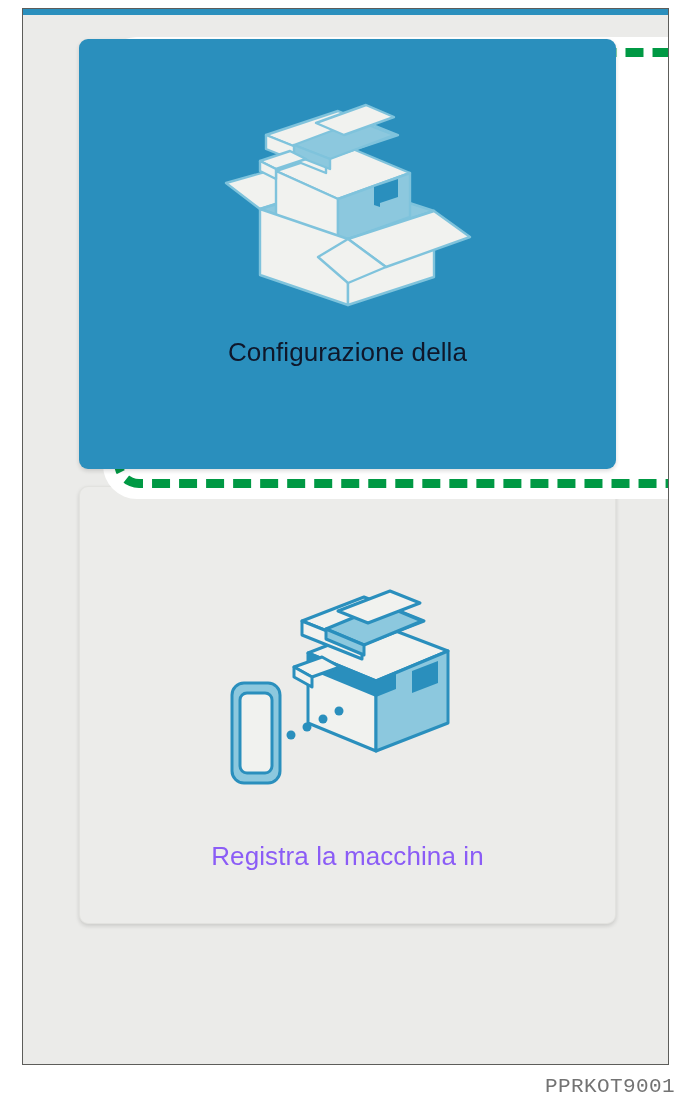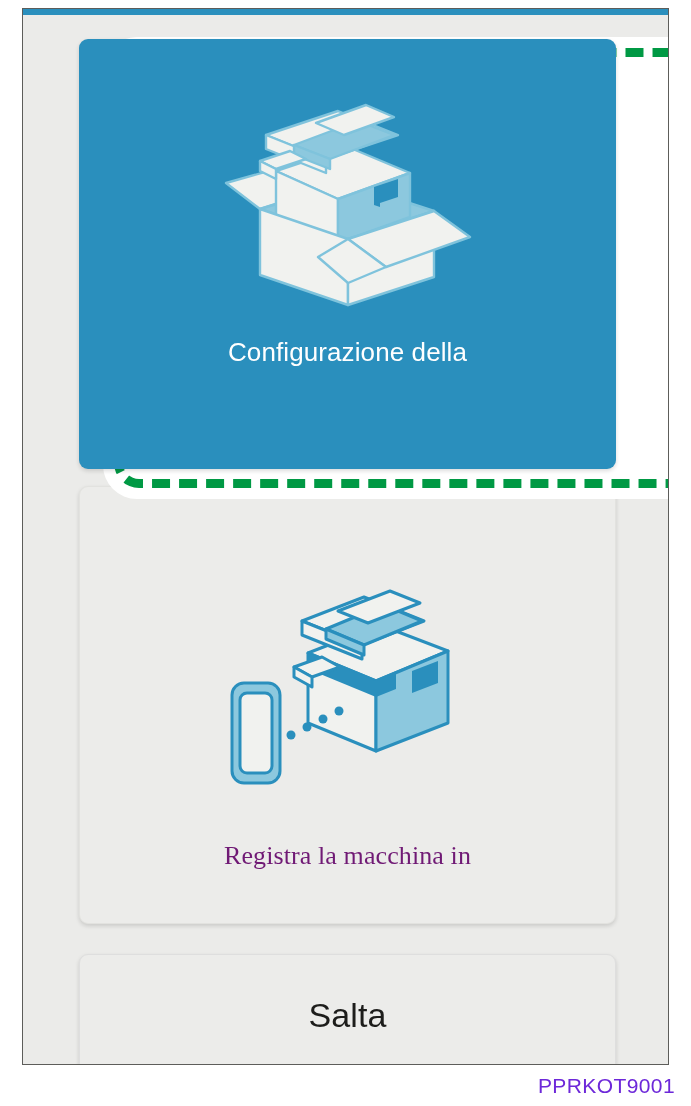--- a/index.html
+++ b/index.html
@@ -124,42 +124,42 @@
     height: 230px;
   }
 
   .card-label {
     text-align: center;
     line-height: 1.32;
     letter-spacing: 0.1px;
   }
   #label-setup {
     margin-top: 24px;
-    color: #ffffff;
+    color: #0f172a;
     font-size: 26px;
   }
   #label-register {
     margin-top: 34px;
-    color: #701a75;
+    color: #8b5cf6;
     font-size: 26px;
-    font-family: Liberation Serif, serif;
   }
   #label-skip {
     color: #1d1d1b;
     font-size: 34px;
   }
 
   
   #figure-caption {
     position: absolute;
     right: 16px;
     bottom: 8px;
     font-size: 21px;
-    color: #6d28d9;
+    color: #737373;
     letter-spacing: 0.4px;
+    font-family: Liberation Mono, monospace;
   }
 </style>
 </head>
 <body>
 
 <div id="screen-frame">
 
   <div id="status-bar"></div>
 
   <div id="card-column">
@@ -251,20 +251,17 @@
           <circle cx="125" cy="144" r="4.5"></circle>
           <circle cx="141" cy="136" r="4.5"></circle>
         </g>
       </svg>
 
       <div class="card-label" id="label-register">
         <div>Registra la macchina in</div>
       </div>
     </div>
 
-    <div id="btn-skip">
-      <span class="card-label" id="label-skip">Salta</span>
-    </div>
 
   </div>
 </div>
 
 <div id="figure-caption">PPRKOT9001</div>
 
 </body></html>

